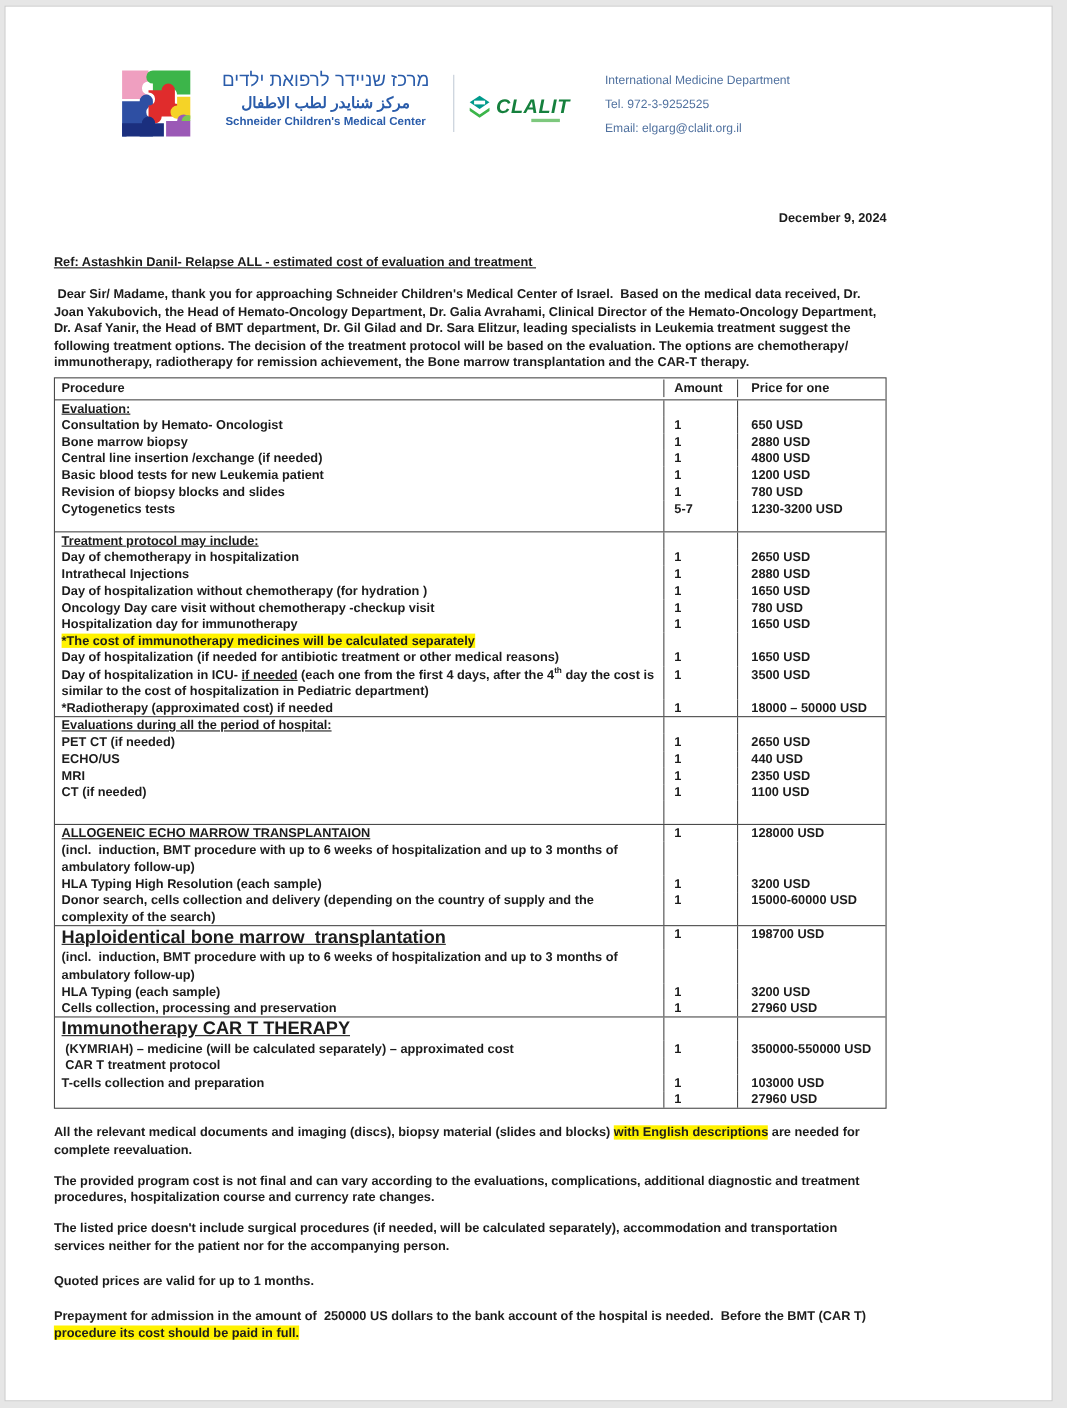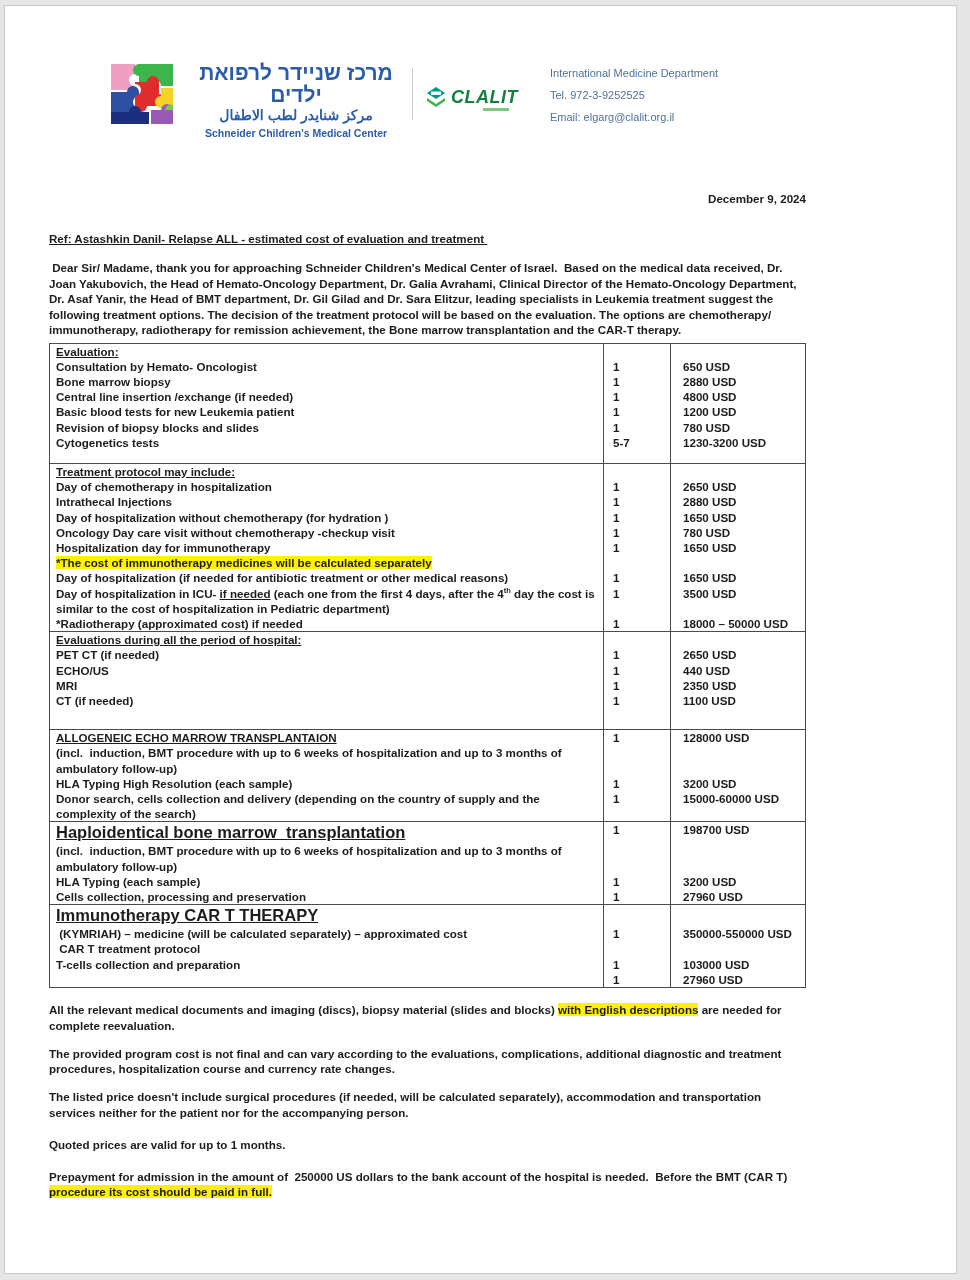--- a/index.html
+++ b/index.html
@@ -11,21 +11,21 @@
     overflow:hidden;
     color:#1c1c1c;
   }
   .page {
     position:absolute; left:4px; top:5px; width:953px; height:1269px;
     background:#ffffff; border:1px solid #c9c9c9; overflow:hidden;
   }
   
   .puzzle-logo { position:absolute; left:100px; top:52px; width:74px; height:72px; }
   .org-block { position:absolute; left:182px; top:56px; width:218px; text-align:center; color:#2a5caa; }
-  .org-he { font-size:21px; font-weight:bold; line-height:22px; direction:rtl; }
+  .org-he { font-size:17px; font-weight:normal; line-height:22px; direction:rtl; }
   .org-ar { font-size:14px; font-weight:bold; line-height:19px; direction:rtl; }
   .org-en { font-size:10.5px; font-weight:bold; line-height:16px; }
   .logo-divider { position:absolute; left:407px; top:62px; width:1px; height:52px; background:#c4cdd8; }
   .clalit { position:absolute; left:420px; top:80px; display:flex; align-items:center; }
   .clalit-text { font-size:18px; font-weight:bold; font-style:italic; color:#15803d; letter-spacing:0.5px; margin-left:4px; }
   .clalit-sub { position:absolute; left:58px; top:22px; width:26px; height:3px; background:#7dc87d; }
   .contact-block { position:absolute; left:545px; top:56px; color:#50719f; font-size:11px; line-height:22px; font-weight:normal; }
   
   .content { position:absolute; left:44px; top:186px; width:757px; }
   .date-line { text-align:right; font-size:11.6px; font-weight:bold; padding-right:0px; }
@@ -93,20 +93,27 @@
     <div>Tel. 972-3-9252525</div>
     <div>Email: elgarg@clalit.org.il</div>
   </div>
 
   <div class="content">
     <div class="date-line">December 9, 2024</div>
     <div class="ref-line">Ref: Astashkin Danil- Relapse ALL - estimated cost of evaluation and treatment </div>
     <div class="intro"> Dear Sir/ Madame, thank you for approaching Schneider Children's Medical Center of Israel.  Based on the medical data received, Dr. Joan Yakubovich, the Head of Hemato-Oncology Department, Dr. Galia Avrahami, Clinical Director of the Hemato-Oncology Department, Dr. Asaf Yanir, the Head of BMT department, Dr. Gil Gilad and Dr. Sara Elitzur, leading specialists in Leukemia treatment suggest the following treatment options. The decision of the treatment protocol will be based on the evaluation. The options are chemotherapy/ immunotherapy, radiotherapy for remission achievement, the Bone marrow transplantation and the CAR-T therapy.</div>
 
     <div class="cost-table">
+      <div class="t-head">
+        <div class="t-row">
+          <div class="c-proc">Procedure</div>
+          <div class="c-amt">Amount</div>
+          <div class="c-price">Price for one</div>
+        </div>
+      </div>
       <div id="cost-table-body">
           <div class="t-section">
             <div class="t-row">
               <div class="c-proc"><span class="u">Evaluation:</span></div>
               <div class="c-amt"></div>
               <div class="c-price"></div>
             </div>
             <div class="t-row">
               <div class="c-proc"><span>Consultation by Hemato- Oncologist</span></div>
               <div class="c-amt">1</div>

